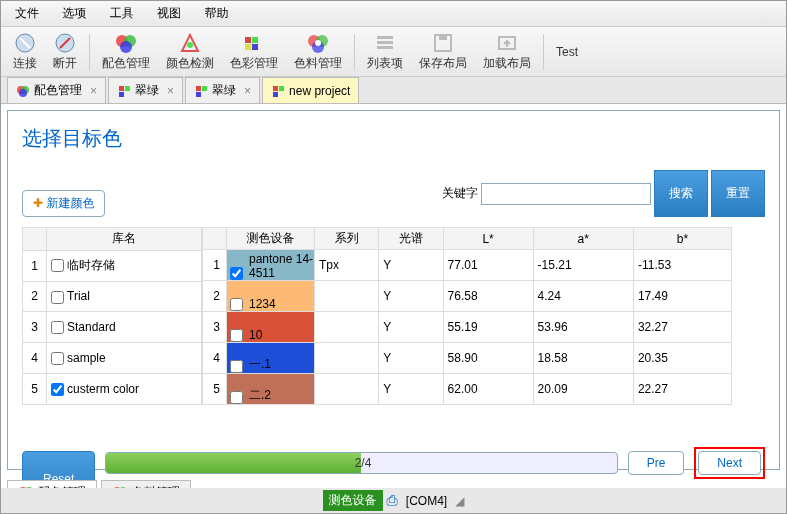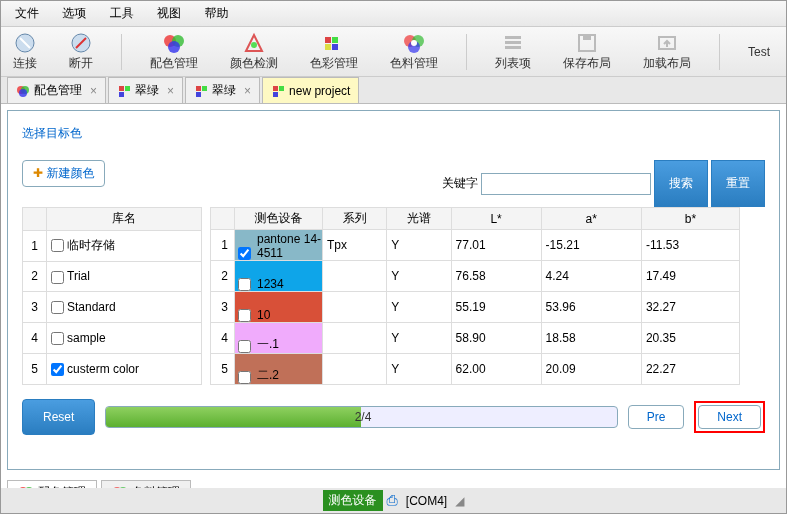--- a/index.html
+++ b/index.html
@@ -1,57 +1,57 @@
 <!DOCTYPE html>
 <html><head>
 <meta charset="utf-8">
 <style>
 * { margin: 0; padding: 0; box-sizing: border-box; font-family: "Microsoft YaHei", Arial, sans-serif; font-size: 12px; }
 body { background: #fff; width: 787px; height: 514px; overflow: hidden; border: 1px solid #999; }
 
 .menubar { background: linear-gradient(#f8f8f8, #e8e8e8); border-bottom: 1px solid #ccc; padding: 2px 4px; }
 .menubar span { display: inline-block; padding: 2px 10px; cursor: default; }
 
-.toolbar { background: linear-gradient(#f8f8f8, #e8e8e8); border-bottom: 1px solid #ccc; padding: 2px 4px; display: flex; align-items: center; gap: 16px; height: 50px; }
+.toolbar { background: linear-gradient(#f8f8f8, #e8e8e8); border-bottom: 1px solid #ccc; padding: 2px 4px; display: flex; align-items: center; gap: 0; height: 50px; }
 .tool-btn { display: inline-flex; flex-direction: column; align-items: center; padding: 2px 8px; cursor: pointer; }
 .tool-btn .ico { width: 24px; height: 24px; display: block; }
 .tool-btn .lbl { color: #333; }
 .tool-sep { width: 1px; height: 36px; background: #ccc; margin: 0 4px; }
 
 .tabbar { background: #e8e8e8; border-bottom: 1px solid #bbb; display: flex; padding-left: 6px; }
 .tab { display: flex; align-items: center; padding: 4px 8px; background: #f0f0f0; border: 1px solid #bbb; border-bottom: none; margin-right: 2px; gap: 4px; }
 .tab.active { background: #fef9c3; }
 .tab .x { color: #888; padding-left: 4px; cursor: pointer; }
 .tab-ico { width: 14px; height: 14px; display: inline-block; }
 
 .panel { background: #fff; margin: 6px; border: 1px solid #8ab; padding: 14px; height: 360px; }
-.title { color: #0066cc; font-size: 12px; margin-bottom: 18px; }
-
-.row1 { display: flex; align-items: flex-start; }
+.title { color: #0066cc; font-size: 20px; margin-bottom: 18px; }
+
+.row1 { display: flex; align-items: flex-end; margin-bottom: 10px; }
 .newcolor-btn { border: 1px solid #8ab; border-radius: 4px; padding: 4px 10px; color: #0066cc; background: #fff; cursor: pointer; }
 .search-area { margin-left: auto; display: flex; align-items: center; gap: 3px; }
 .search-input { width: 170px; height: 22px; border: 1px solid #8ab; padding: 0 4px; }
 .btn-blue { background: linear-gradient(#4a9de0, #2a7dc0); color: #fff; border: 1px solid #2a7dc0; padding: 14px 14px; cursor: pointer; }
 
-.tables { display: flex; gap: 8px; }
+.tables { display: flex; }
 .tbl { border: 1px solid #bbb; border-collapse: collapse; }
 .tbl th, .tbl td { border: 1px solid #ddd; padding: 0; height: 30px; text-align: left; font-weight: normal; }
 .tbl th { background: #f4f4f4; text-align: center; height: 22px; }
 .t1 { width: 180px; }
 .t1 td.idx { width: 24px; text-align: center; }
 .t1 td.nm { padding-left: 4px; }
 .t2 { width: 530px; }
 .t2 td.idx { width: 24px; text-align: center; }
 .t2 td.sw { width: 88px; padding: 0; }
 .swatch { display: flex; align-items: flex-end; height: 30px; padding-left: 3px; gap: 3px; color: #000; }
 .t2 td { padding-left: 4px; }
 input[type=checkbox] { vertical-align: middle; margin-right: 3px; }
 
 .bottom-row { display: flex; align-items: center; margin-top: 14px; gap: 10px; }
-.btn-reset { background: linear-gradient(#4a9de0, #2a7dc0); color: #fff; border: 1px solid #2a7dc0; border-radius: 4px; padding: 10px 20px; cursor: pointer; }
+.btn-reset { background: linear-gradient(#4a9de0, #2a7dc0); color: #fff; border: 1px solid #2a7dc0; border-radius: 4px; padding: 20px 20px; cursor: pointer; margin-top: 32px; }
 .progress { flex: 1; height: 22px; border: 1px solid #8ab; border-radius: 4px; background: #eef; position: relative; overflow: hidden; }
 .progress .fill { position: absolute; left: 0; top: 0; bottom: 0; width: 50%; background: linear-gradient(#8ed060, #5cb030); }
 .progress .txt { position: absolute; left: 3px; right: 0; text-align: center; top: 3px; color: #333; }
 .btn-nav { background: #fff; border: 1px solid #8ab; border-radius: 4px; padding: 4px 18px; color: #0066cc; cursor: pointer; }
 .btn-next-wrap { border: 2px solid red; padding: 2px; }
 
 .bottom-tabs { display: flex; padding: 4px 6px; gap: 4px; }
 .btab { display: flex; align-items: center; border: 1px solid #bbb; padding: 3px 10px; gap: 4px; background: #f0f0f0; }
 .btab.active { background: #fff; }
 
@@ -286,21 +286,21 @@
             </td>
             <td>Tpx</td>
             <td>Y</td>
             <td>77.01</td>
             <td>-15.21</td>
             <td>-11.53</td>
           </tr>
           <tr>
             <td class="idx">2</td>
             <td class="sw">
-              <div class="swatch" style="background:#0ea5e9">
+              <div class="swatch" style="background:#fdba74">
                 <input type="checkbox" style="">
                 <span>1234</span>
               </div>
             </td>
             <td></td>
             <td>Y</td>
             <td>76.58</td>
             <td>4.24</td>
             <td>17.49</td>
           </tr>
@@ -314,21 +314,21 @@
             </td>
             <td></td>
             <td>Y</td>
             <td>55.19</td>
             <td>53.96</td>
             <td>32.27</td>
           </tr>
           <tr>
             <td class="idx">4</td>
             <td class="sw">
-              <div class="swatch" style="background:#f0abfc">
+              <div class="swatch" style="background:#1d4ed8">
                 <input type="checkbox" style="">
                 <span>一.1</span>
               </div>
             </td>
             <td></td>
             <td>Y</td>
             <td>58.90</td>
             <td>18.58</td>
             <td>20.35</td>
           </tr>

